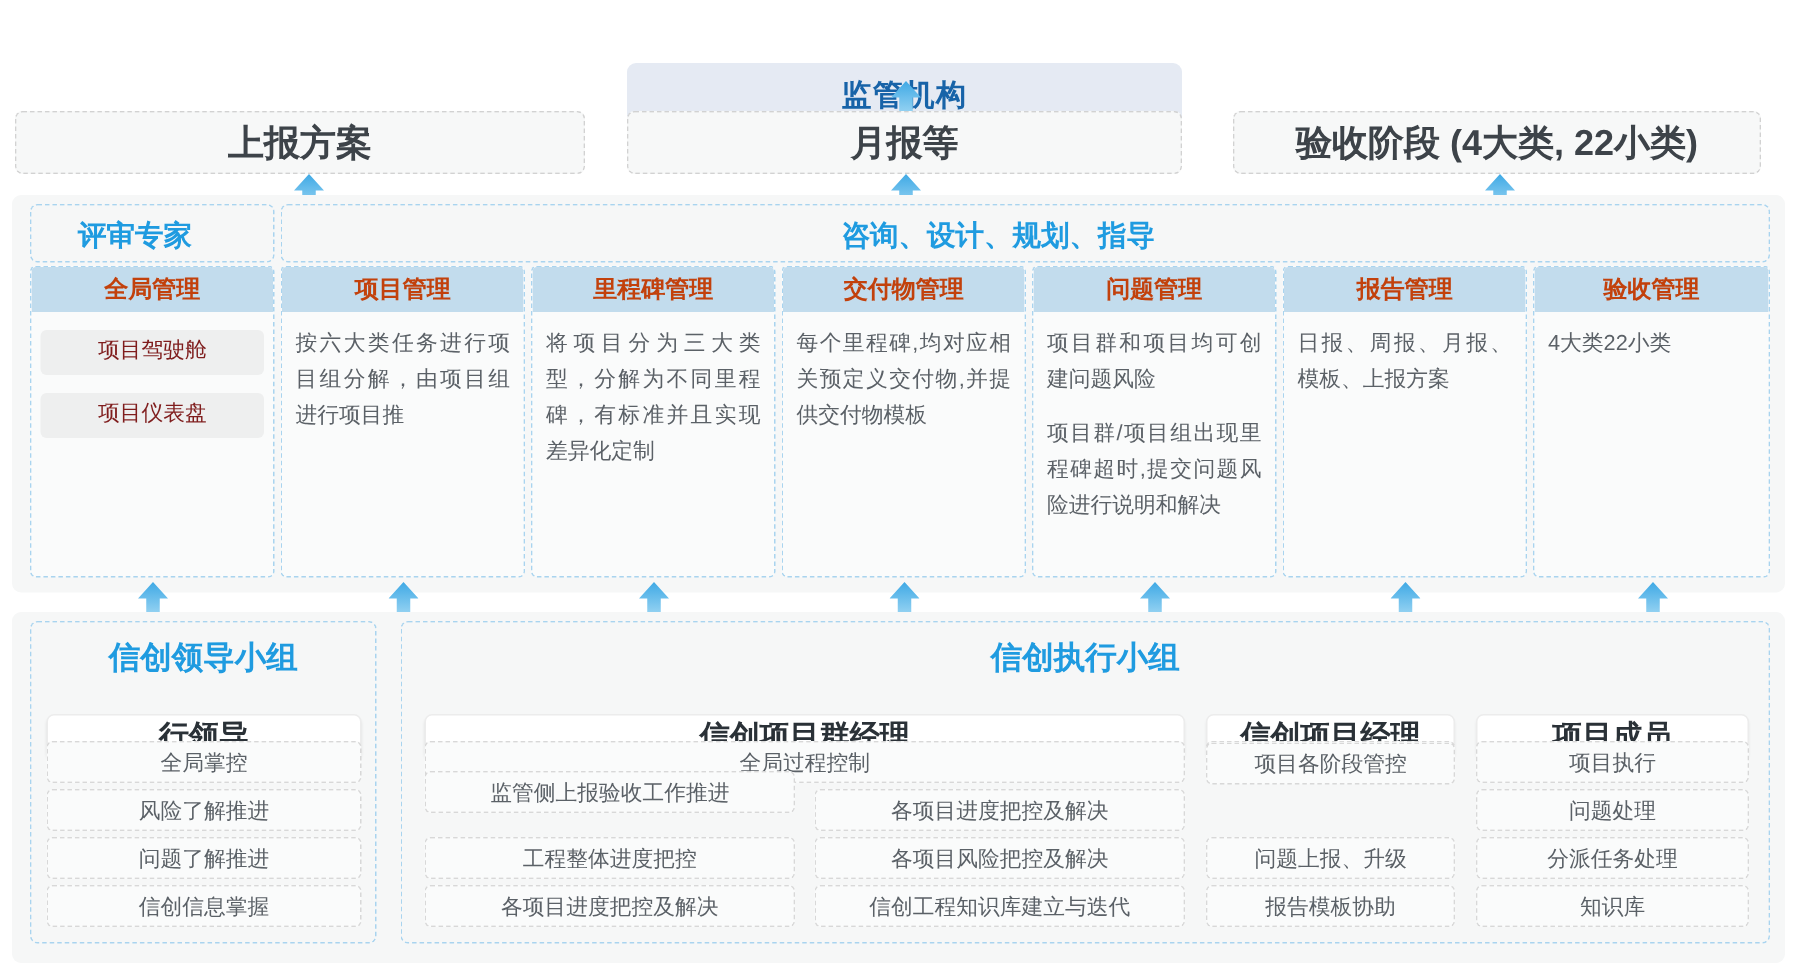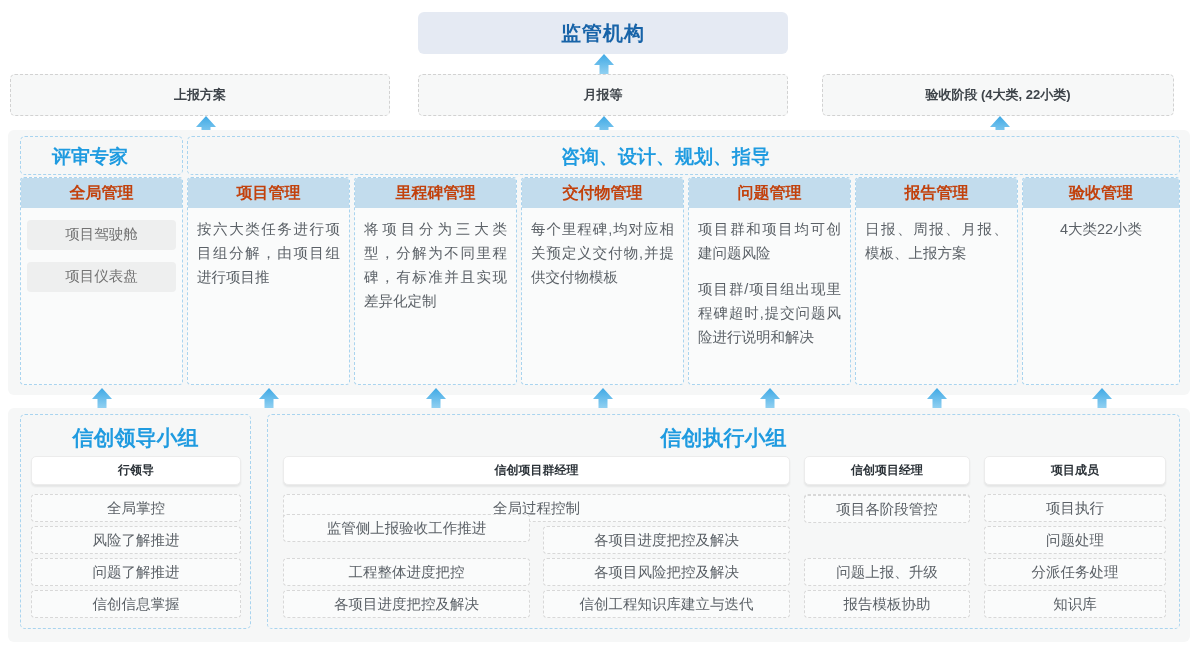--- a/index.html
+++ b/index.html
@@ -16,29 +16,30 @@
   .abs{position:absolute;box-sizing:border-box;}
 
   .top-box{
     background:#e5eaf3;
     border-radius:6px;
     display:flex;align-items:center;justify-content:center;
     color:#1763a8;
     font-weight:bold;
     font-size:20px;
     letter-spacing:1px;
+    margin-top:30px;
   }
   .report-box{
     background:#f7f8f8;
     border:1px dashed #d2d2d2;
     border-radius:5px;
     display:flex;align-items:center;justify-content:center;
     color:#3d4349;
     font-weight:bold;
-    font-size:13px;
+    font-size:24px;
   }
 
   
   .arrow{width:20px;height:26px;}
   .arrow svg{display:block;width:100%;height:100%;}
 
   
   .band{
     background:#f6f7f7;
     border-radius:6px;
@@ -79,31 +80,31 @@
   .col-body p{margin:0 0 12px 0;text-align:justify;text-justify:inter-ideograph;}
   .col-body p:last-child{margin-bottom:0;}
 
   .pill{
     background:#eeefef;
     border-radius:4px;
     height:30px;
     margin:0 6px 12px 6px;
     display:flex;align-items:center;justify-content:center;
     font-size:14.5px;
-    color:#737373;
+    color:#7f1d1d;
   }
 
   
   .white-head{
     background:#ffffff;
     border-radius:5px;
     border:1px solid #ececec;
     box-shadow:0 2px 2px rgba(0,0,0,.07);
     display:flex;align-items:center;justify-content:center;
-    color:#2a3137;font-weight:bold;font-size:12px;
+    color:#2a3137;font-weight:bold;font-size:20px;margin-top:20px;
   }
   .dashed-item{
     background:#fafbfb;
     border:1px dashed #d8d8d8;
     border-radius:4px;
     display:flex;align-items:center;justify-content:center;
     color:#5b6167;font-size:14.5px;
     height:28px;
   }
   .btitle{
@@ -217,21 +218,21 @@
   <div class="abs col" style="left:855px;top:177px;width:163px;height:208px;">
     <div class="col-head">报告管理</div>
     <div class="col-body">
       <p>日报、周报、月报、模板、上报方案</p>
     </div>
   </div>
 
   <div class="abs col" style="left:1022px;top:177px;width:158px;height:208px;">
     <div class="col-head">验收管理</div>
     <div class="col-body">
-      <p style="text-align:center;">4大类22小类</p>
+      <p style="text-align:left;">4大类22小类</p>
     </div>
   </div>
 
   <div class="abs arrow" style="left:92px;top:388px;">
     <svg viewBox="0 0 20 26">
         <defs>
           <linearGradient id="gb0" x1="0" y1="1" x2="0" y2="0">
       <stop offset="0" stop-color="#a9dcf5"></stop>
             <stop offset="1" stop-color="#3fa9e5"></stop>
           </linearGradient>

